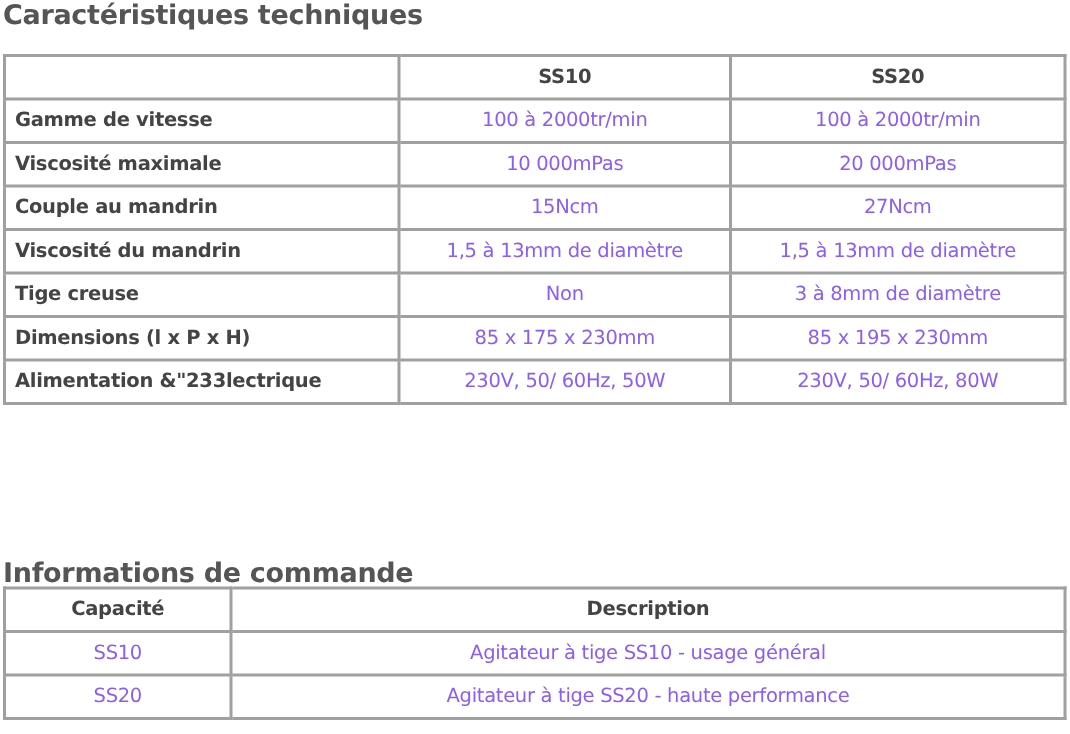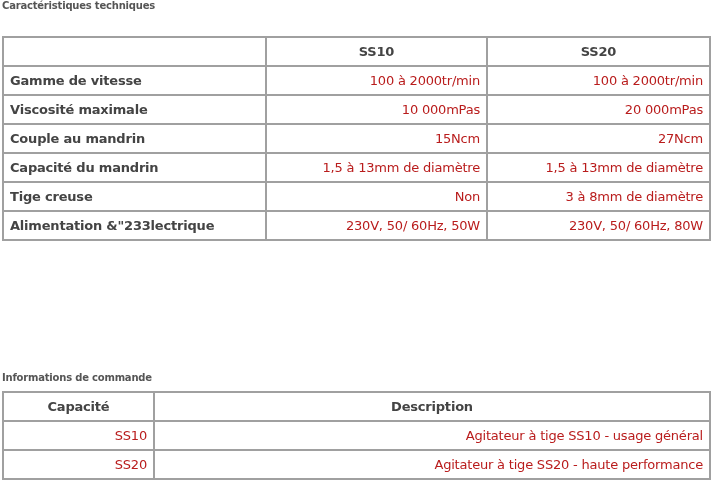--- a/index.html
+++ b/index.html
@@ -1,25 +1,25 @@
 <!DOCTYPE html>
 <html><head>
 <meta charset="utf-8">
 <style>
   html, body { margin:0; padding:0; background:#ffffff; }
   body { width:713px; height:489px; position:relative; overflow:hidden;
          font-family:"DejaVu Sans", "Liberation Sans", sans-serif; color:#444444; }
-  .section-title { position:absolute; left:2px; font-size:10px; font-weight:bold; color:#555555; letter-spacing:-0.2px; }
+  .section-title { position:absolute; left:2px; font-size:18px; font-weight:bold; color:#555555; letter-spacing:-0.2px; }
   #title1 { top:0px; }
   #title2 { top:354px;margin-top:18px; }
   table { position:absolute; border-collapse:collapse; table-layout:fixed; left:2px; }
   td, th { border:2px solid #a0a0a0; font-size:13px; padding:0 6px; height:27px; white-space:nowrap; overflow:hidden; letter-spacing:-0.2px; }
   th { font-weight:bold; color:#444444; text-align:center; }
   td.label { font-weight:bold; text-align:left; color:#444444; }
-  td.val { text-align:right; color:#b91c1c; font-weight:normal; }
+  td.val { text-align:center; color:#8b5cf6; font-weight:normal; }
   #specs { top:36px; width:707px; }
   #specs th { height:27px; }
   #order { top:391px; width:707px; }
 </style>
 </head>
 <body>
 
 <div id="title1" class="section-title">Caractéristiques techniques</div>
 
 <table id="specs">
@@ -45,28 +45,33 @@
       <td class="label">Viscosité maximale</td>
       <td class="val">10 000mPas</td>
       <td class="val">20 000mPas</td>
     </tr>
     <tr>
       <td class="label">Couple au mandrin</td>
       <td class="val">15Ncm</td>
       <td class="val">27Ncm</td>
     </tr>
     <tr>
-      <td class="label">Capacité du mandrin</td>
+      <td class="label">Viscosité du mandrin</td>
       <td class="val">1,5 à 13mm de diamètre</td>
       <td class="val">1,5 à 13mm de diamètre</td>
     </tr>
     <tr>
       <td class="label">Tige creuse</td>
       <td class="val">Non</td>
       <td class="val">3 à 8mm de diamètre</td>
+    </tr>
+    <tr>
+      <td class="label">Dimensions (l x P x H)</td>
+      <td class="val">85 x 175 x 230mm</td>
+      <td class="val">85 x 195 x 230mm</td>
     </tr>
     <tr>
       <td class="label">Alimentation &amp;"233lectrique</td>
       <td class="val">230V, 50/ 60Hz, 50W</td>
       <td class="val">230V, 50/ 60Hz, 80W</td>
     </tr>
   </tbody>
 </table>
 
 <div id="title2" class="section-title">Informations de commande</div>

